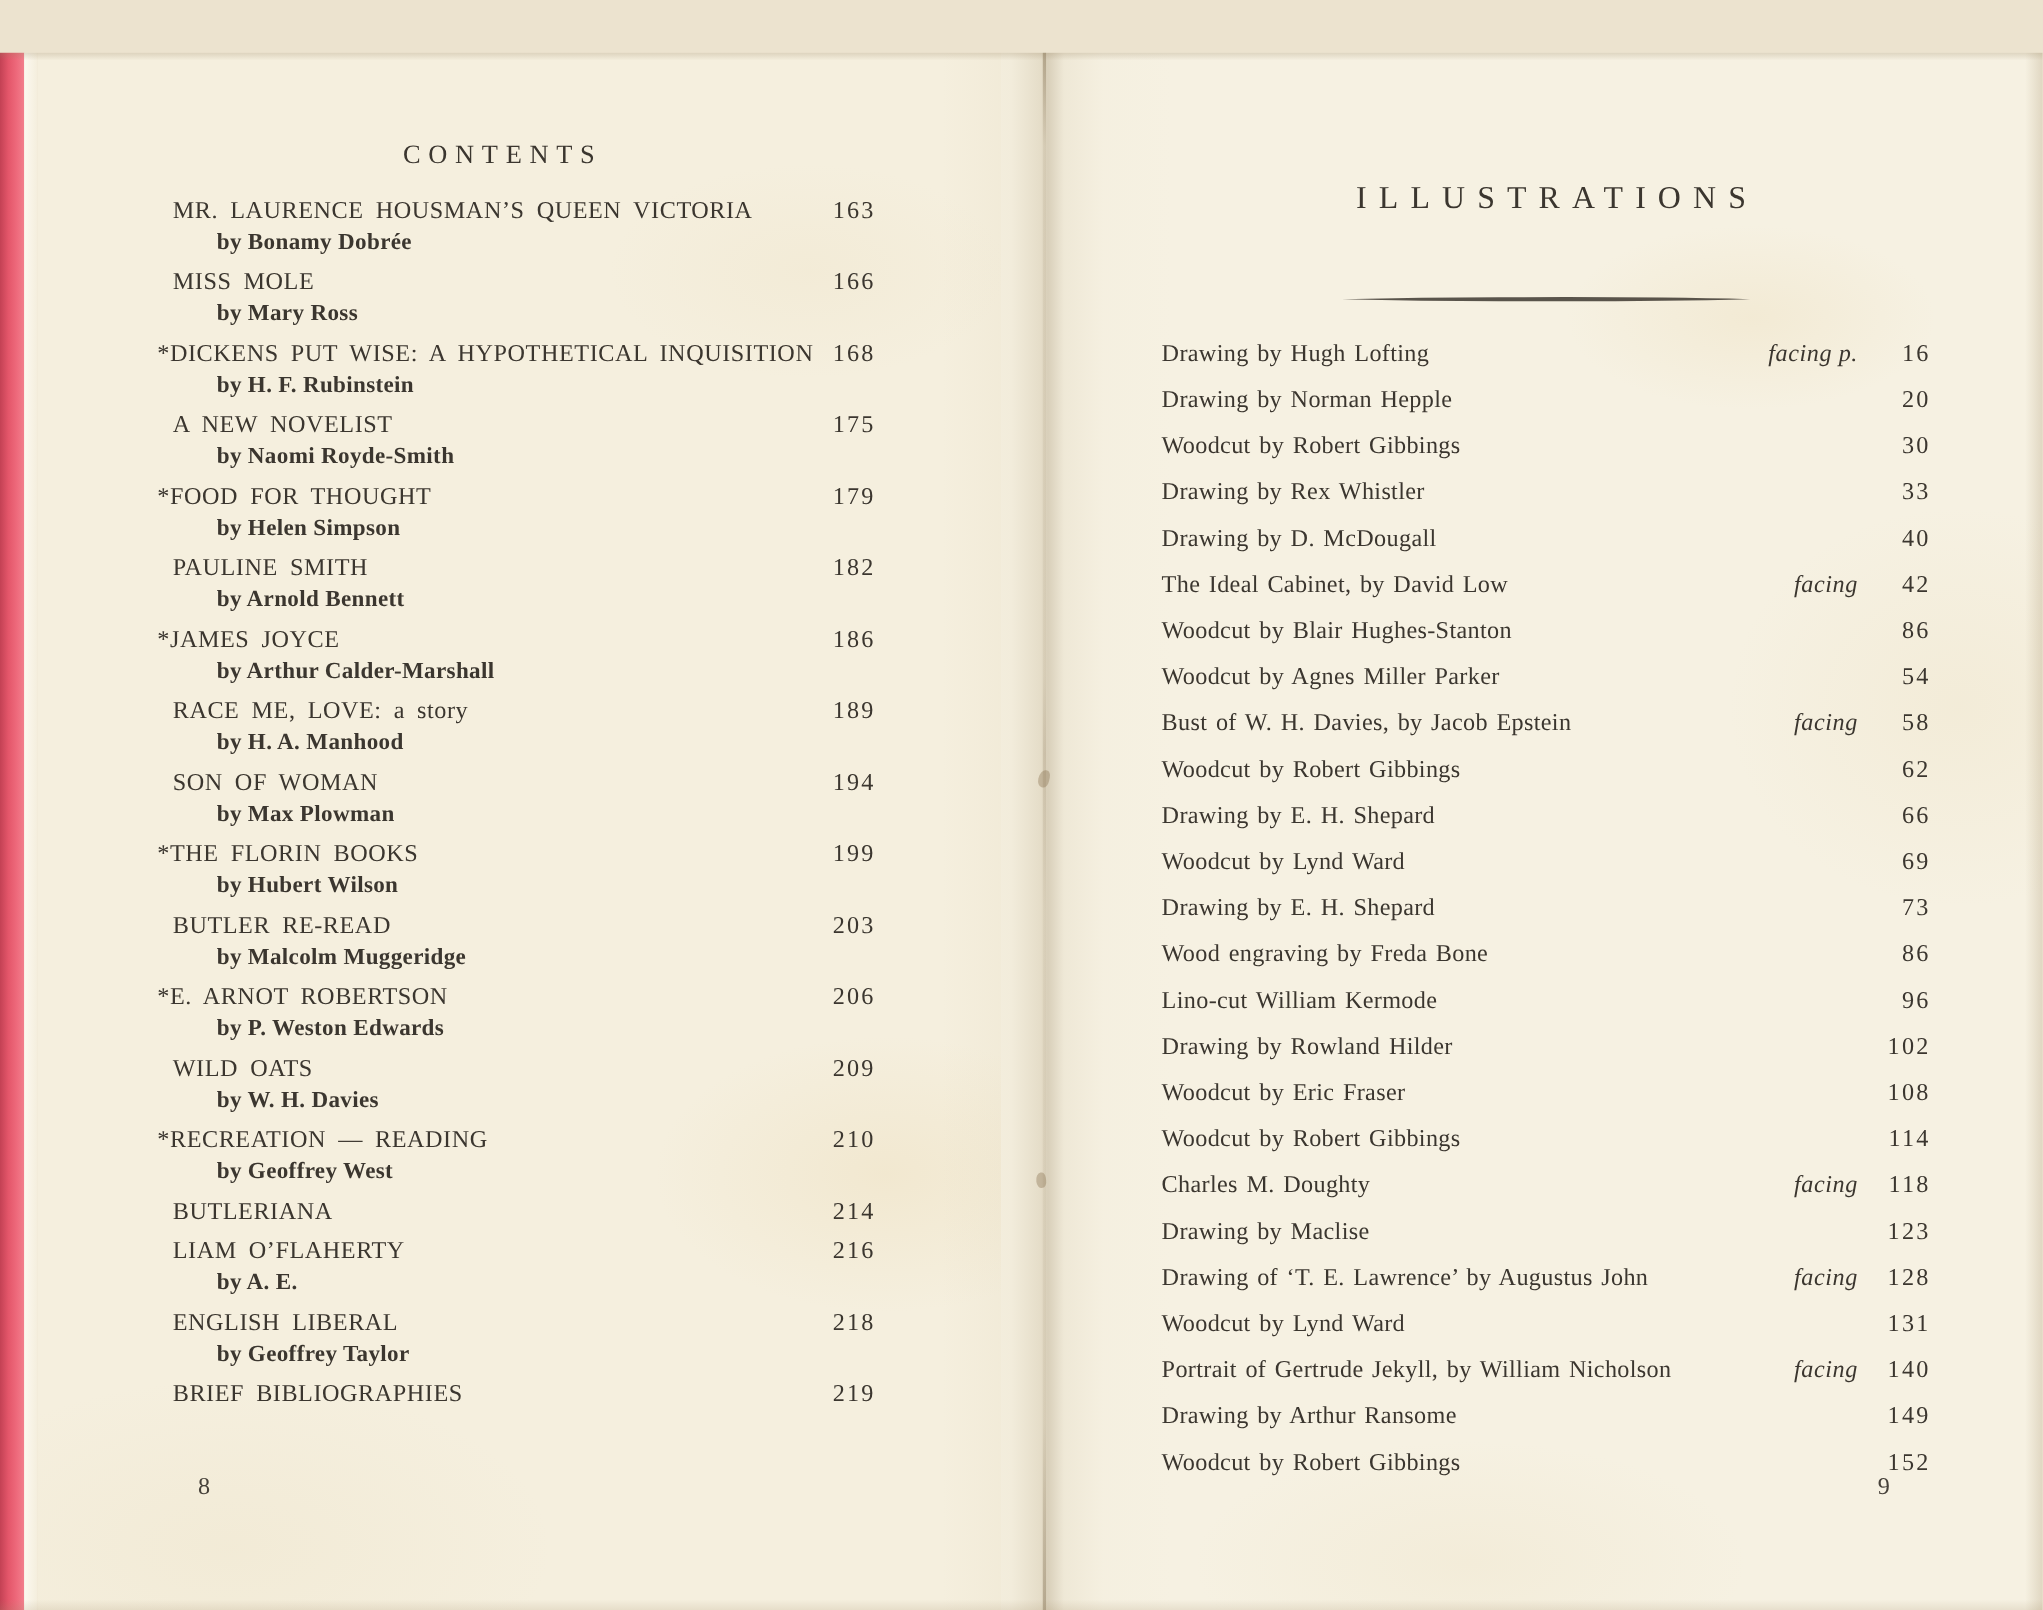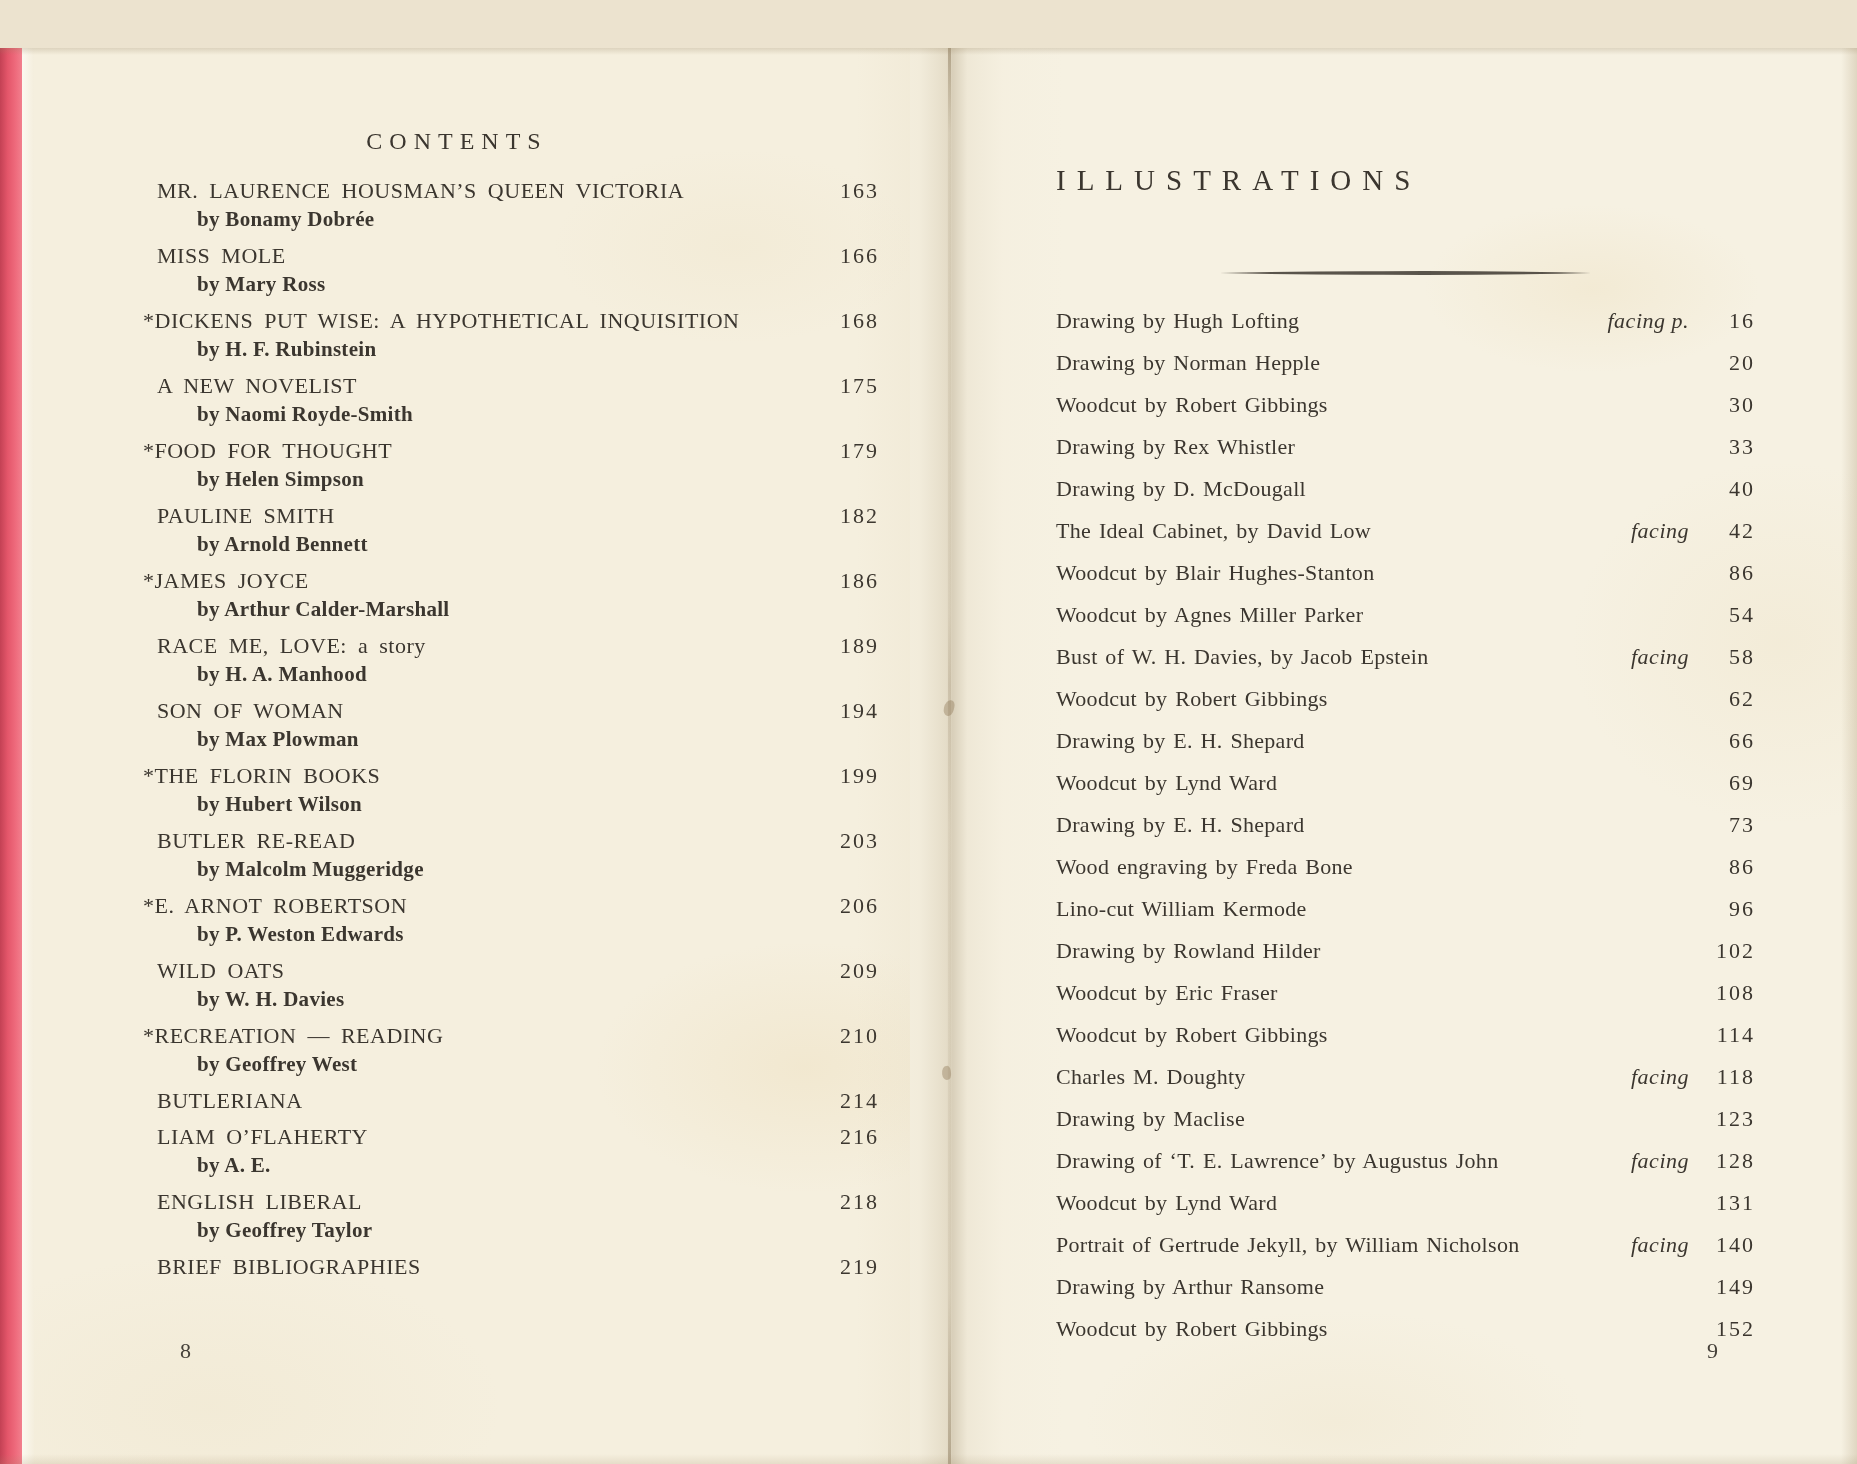--- a/index.html
+++ b/index.html
@@ -80,38 +80,38 @@
   }
 
   
   .contents-header {
     position:absolute; left:123px; top:80px; width:600px; margin:0;
     font-size:24px; font-weight:normal; letter-spacing:7px; text-align:center;
     color:#3b362f;
   }
   .toc { position:absolute; left:123px; top:128px; width:722px; }
   .toc-entry { margin-bottom:7px; }
-  .toc-row { display:flex; justify-content:space-between; align-items:flex-end; }
+  .toc-row { display:flex; justify-content:flex-start; align-items:flex-end; }
   .toc-title {
     width:600px; font-size:22px; line-height:29px;
     letter-spacing:0.5px; word-spacing:5px; text-align:justify;
   }
   .toc-title.starred { text-indent:-14px; }
   .toc-page { font-size:22px; line-height:29px; letter-spacing:2px; white-space:nowrap; }
   .toc-author { margin-left:40px; font-size:21px; line-height:29px; letter-spacing:0.3px;font-weight:bold; }
   .toc-author:empty { display:none; }
 
   .folio { position:absolute; font-size:22px; letter-spacing:1px; color:#46413a; }
   .folio-left  { left:146px; top:1290px; }
   .folio-right { left:797px; top:1290px; }
 
   
   .ill-header {
-    position:absolute; left:146px; top:116px; width:699px; margin:0;
-    font-size:29px; font-weight:normal; letter-spacing:11px; text-align:left;
+    position:absolute; left:156px; top:116px; width:699px; margin:0;
+    font-size:29px; font-weight:normal; letter-spacing:11px; text-align:center;
     color:#3b362f;
   }
   .rule-wrap { position:absolute; left:308px; top:214px; width:375px; height:6px; }
   .ill-list { position:absolute; left:146px; top:252px; width:699px; }
   .ill-entry { display:flex; align-items:baseline; height:42px; line-height:42px; }
   .ill-label { flex:1; font-size:22px; letter-spacing:0.3px; word-spacing:2px; }
   .ill-facing { font-style:italic; font-size:22px; margin-right:10px; letter-spacing:0.5px; }
   .ill-facing:empty { margin-right:0; }
   .ill-page { width:56px; text-align:right; font-size:22px; letter-spacing:2px; }
 </style>

